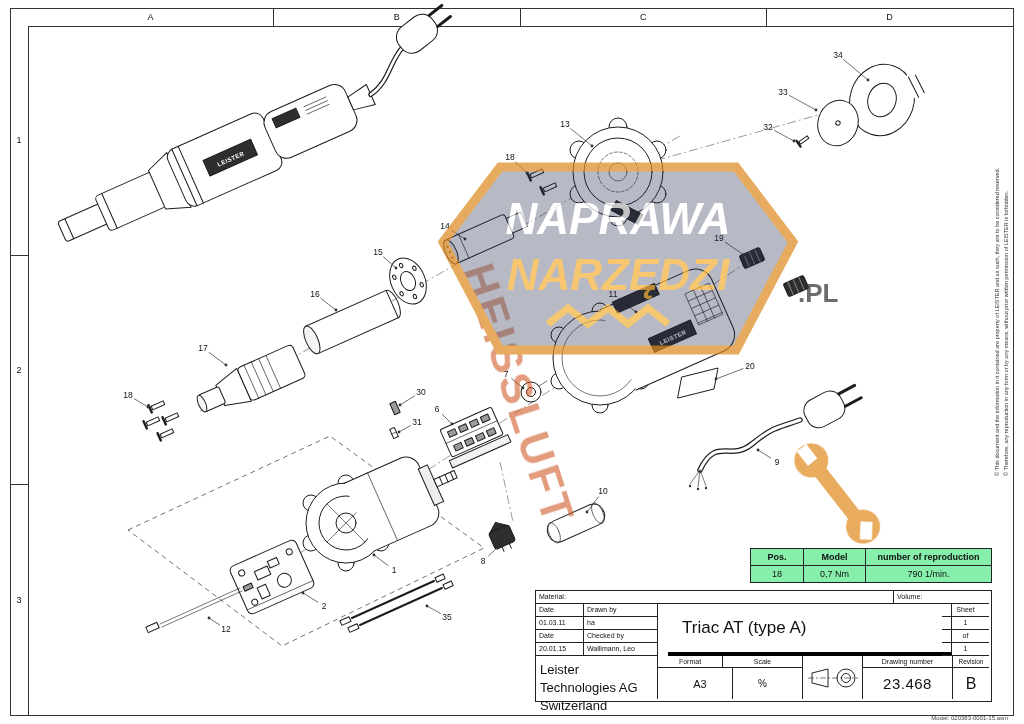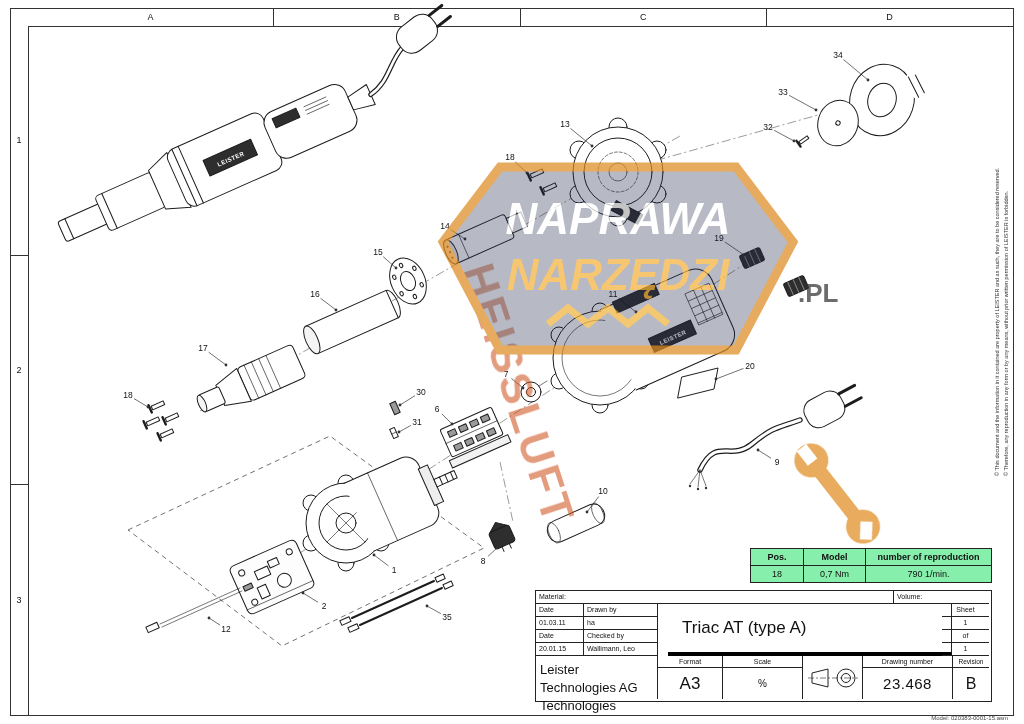--- a/index.html
+++ b/index.html
@@ -47,21 +47,21 @@
   .tb-volume{left:358px;top:0;width:95px;height:13px;border-bottom:1px solid #222;padding:2px 0 0 3px}
   .tb-info{left:0;top:13px;width:122px;height:52px;border-right:1px solid #222;display:grid;grid-template-columns:48px 74px;grid-auto-rows:13px}
   .tb-info div{padding:2px 0 0 3px;border-bottom:1px solid #222;box-sizing:border-box}
   .tb-info div.col1{border-right:1px solid #222}
   .tb-title{left:132px;top:13px;width:284px;height:52px;border-right:1px solid #222;border-bottom:4px solid #000000;display:flex;align-items:center;padding-left:14px;font-size:17px}
   .tb-sheetcol{left:406px;top:13px;width:47px;height:52px;display:grid;grid-auto-rows:13px;text-align:center}
   .tb-sheetcol div{padding-top:2px;border-bottom:1px solid #222;box-sizing:border-box}
   .tb-company{left:0;top:65px;width:122px;height:43px;border-right:1px solid #222;padding:5px 0 0 4px;font-size:13px;line-height:1.4}
   .tb-h{height:12px;top:65px;border-right:1px solid #222;border-bottom:1px solid #222;text-align:center;padding-top:2px}
   .tb-v{top:77px;height:31px;border-right:1px solid #222;display:flex;align-items:center;justify-content:center}
-  .h-format{left:122px;width:65px}.v-format{left:122px;width:65px;font-size:17px}
+  .h-format{left:122px;width:65px}.v-format{left:132px;width:65px;font-size:11px}
   .h-scale{left:187px;width:80px}.v-scale{left:187px;width:80px;font-size:10px}
   .tb-symbol{left:267px;top:65px;width:60px;height:43px;border-right:1px solid #222;display:flex;align-items:center;justify-content:center}
   .h-dn{left:327px;width:90px}.v-dn{left:327px;width:90px;font-size:15px;letter-spacing:.5px}
   .h-rev{left:417px;width:36px;border-right:none;font-size:6.5px}.v-rev{left:417px;width:36px;font-size:16px;border-right:none}
 
   .copyright{position:absolute;left:993px;top:476px;transform:rotate(-90deg);transform-origin:0 0;font-size:5.5px;line-height:1.6;white-space:nowrap;color:#333;z-index:2}
   .model-note{position:absolute;left:840px;top:715px;width:168px;text-align:right;font-size:6px;color:#444;z-index:4}
 </style>
 </head>
 <body>
@@ -501,21 +501,21 @@
     </div>
     <div class="tb tb-title">Triac AT (type A)</div>
     <div class="tb tb-sheetcol">
       <div>Sheet</div>
       <div>1</div>
       <div>of</div>
       <div>1</div>
     </div>
     <div class="tb tb-company">
       <div>Leister Technologies AG</div>
-      <div>Technologies</div>
+      <div>Switzerland</div>
     </div>
     <div class="tb tb-h h-format">Format</div>
     <div class="tb tb-v v-format">A3</div>
     <div class="tb tb-h h-scale">Scale</div>
     <div class="tb tb-v v-scale">%</div>
     <div class="tb tb-symbol">
       <svg width="54" height="36" viewBox="0 0 54 36">
         <polygon points="6,13 22,9 22,27 6,23" fill="none" stroke="#222" stroke-width="1"></polygon>
         <circle cx="40" cy="18" r="9" fill="none" stroke="#222" stroke-width="1"></circle>
         <circle cx="40" cy="18" r="4.5" fill="none" stroke="#222" stroke-width="1"></circle>

